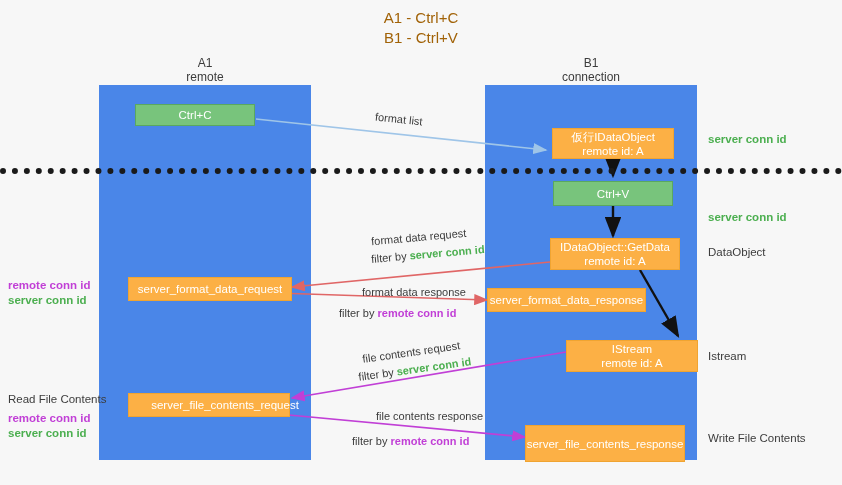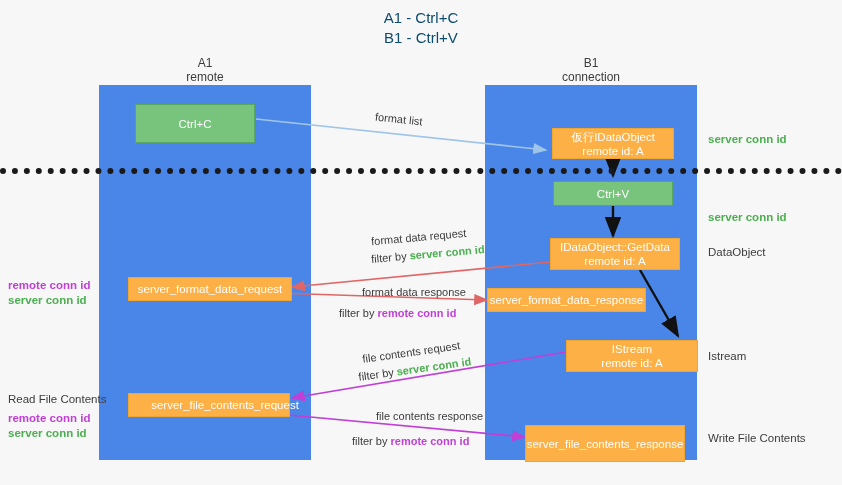--- a/index.html
+++ b/index.html
@@ -8,21 +8,21 @@
     background:#f7f7f7;
     font-family:"Liberation Sans","DejaVu Sans",sans-serif;
     position:relative;overflow:hidden;
     color:#3c3c3c;
   }
   .canvas{position:absolute;inset:0;}
   svg.wires{position:absolute;left:0;top:0;width:842px;height:485px;pointer-events:none;}
 
   .title{
     position:absolute;left:0;right:0;top:8px;
-    text-align:center;font-size:15px;line-height:20px;color:#0c4a6e;
+    text-align:center;font-size:15px;line-height:20px;color:#a16207;
   }
 
   .lane{
     position:absolute;top:85px;width:212px;height:375px;
     background:#4a86e8;
   }
   .lane.a{left:99px;}
   .lane.b{left:485px;}
 
   .lane-head{
@@ -102,21 +102,21 @@
     <line x1="613" y1="206" x2="613" y2="236" stroke="#111111" stroke-width="2.4" marker-end="url(#ah-black)"></line>
     <line x1="640" y1="270" x2="678" y2="336" stroke="#111111" stroke-width="2.4" marker-end="url(#ah-black)"></line>
 
     <line x1="550" y1="262" x2="292" y2="287" stroke="#e06666" stroke-width="1.6" marker-end="url(#ah-red)"></line>
     <line x1="128" y1="288" x2="487" y2="300" stroke="#e06666" stroke-width="1.6" marker-end="url(#ah-red)"></line>
 
     <line x1="566" y1="352" x2="292" y2="398" stroke="#c13fd6" stroke-width="1.6" marker-end="url(#ah-magenta)"></line>
     <line x1="128" y1="400" x2="525" y2="437" stroke="#c13fd6" stroke-width="1.6" marker-end="url(#ah-magenta)"></line>
   </svg>
 
-  <div class="box green" style="left:135px;top:104px;width:120px;height:39px;">
+  <div class="box green" style="left:135px;top:104px;width:120px;height:22px;">
     <span>Ctrl+C</span>
   </div>
 
   <div class="box orange" style="left:552px;top:128px;width:122px;height:31px;">
     <span>仮行IDataObject</span>
     <span>remote id: A</span>
   </div>
 
   <div class="box green" style="left:553px;top:181px;width:120px;height:25px;">
     <span>Ctrl+V</span>

